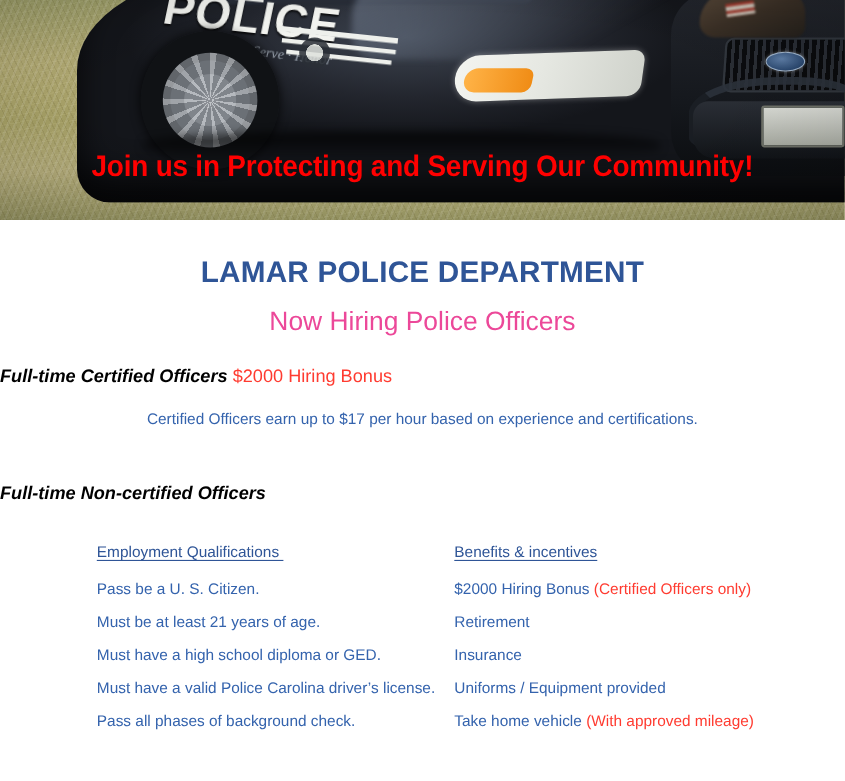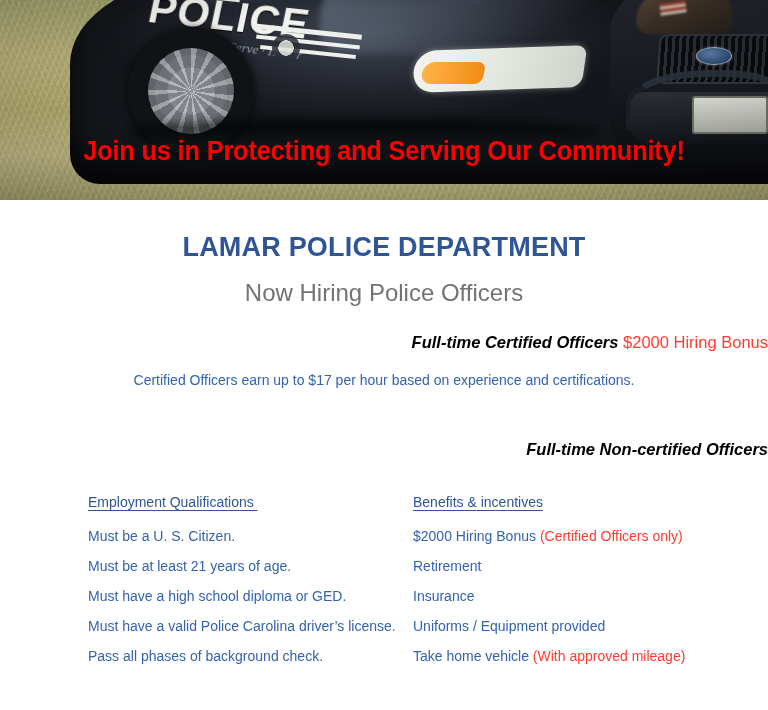--- a/index.html
+++ b/index.html
@@ -253,25 +253,25 @@
     font-size: 27px;
     font-weight: 700;
     color: #2f5597;
     letter-spacing: .2px;
     margin: 0;
   }
   .subtitle {
     text-align: center;
     font-size: 24px;
     font-weight: 400;
-    color: #737373;
+    color: #ec4899;
     margin: 16px 0 0 0;
   }
   .section-head {
-    text-align: right;
+    text-align: left;
     margin-top: 26px;
     font-size: 16.5px;
     white-space: nowrap;
   }
   .section-head .blk {
     color: #000000;
     font-weight: 700;
     font-style: italic;
   }
   .section-head .red {
@@ -375,21 +375,21 @@
   <div class="spacer-lg"></div>
 
   <div class="section-head">
     <span class="blk">Full-time Non-certified Officers</span>
   </div>
 
   <div class="columns">
 
     <div class="col-left">
       <div class="col-head">Employment Qualifications </div>
-      <div class="col-item">Must be a U. S. Citizen.</div>
+      <div class="col-item">Pass be a U. S. Citizen.</div>
       <div class="col-item">Must be at least 21 years of age.</div>
       <div class="col-item">Must have a high school diploma or GED.</div>
       <div class="col-item">Must have a valid Police Carolina driver’s license.</div>
       <div class="col-item">Pass all phases of background check.</div>
     </div>
 
     <div class="col-right">
       <div class="col-head">Benefits &amp; incentives</div>
 
       <div class="col-item">

